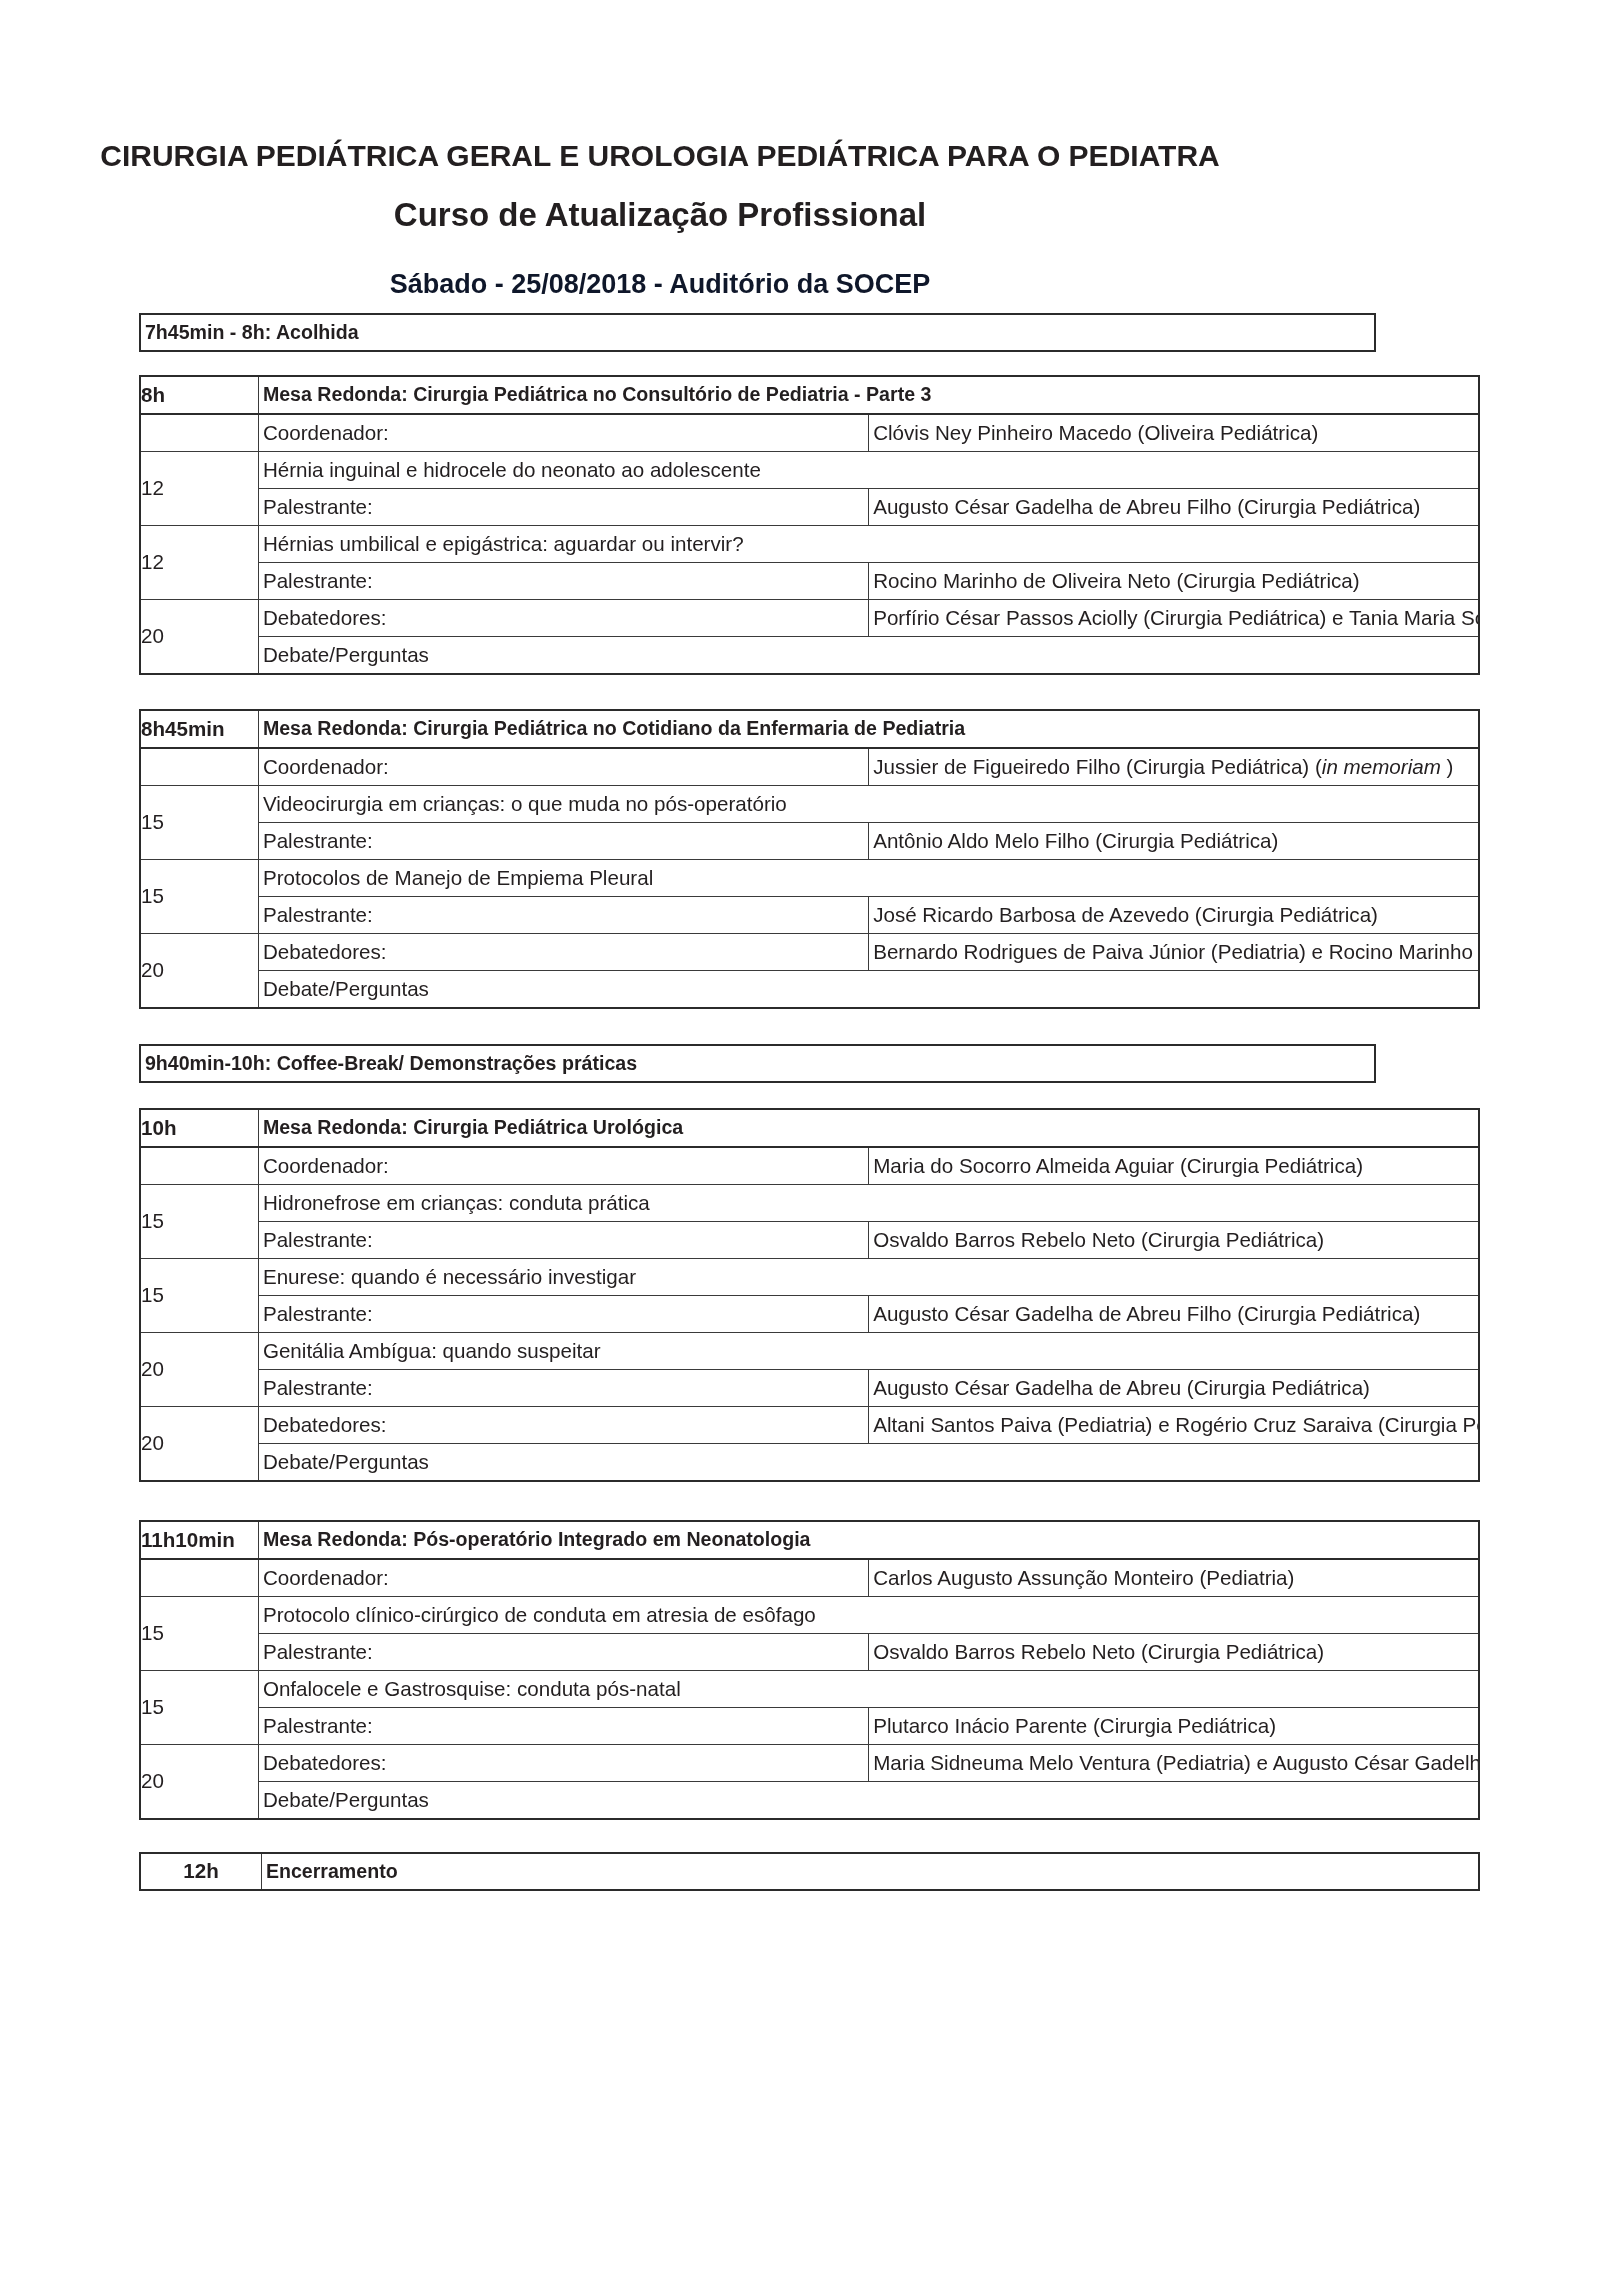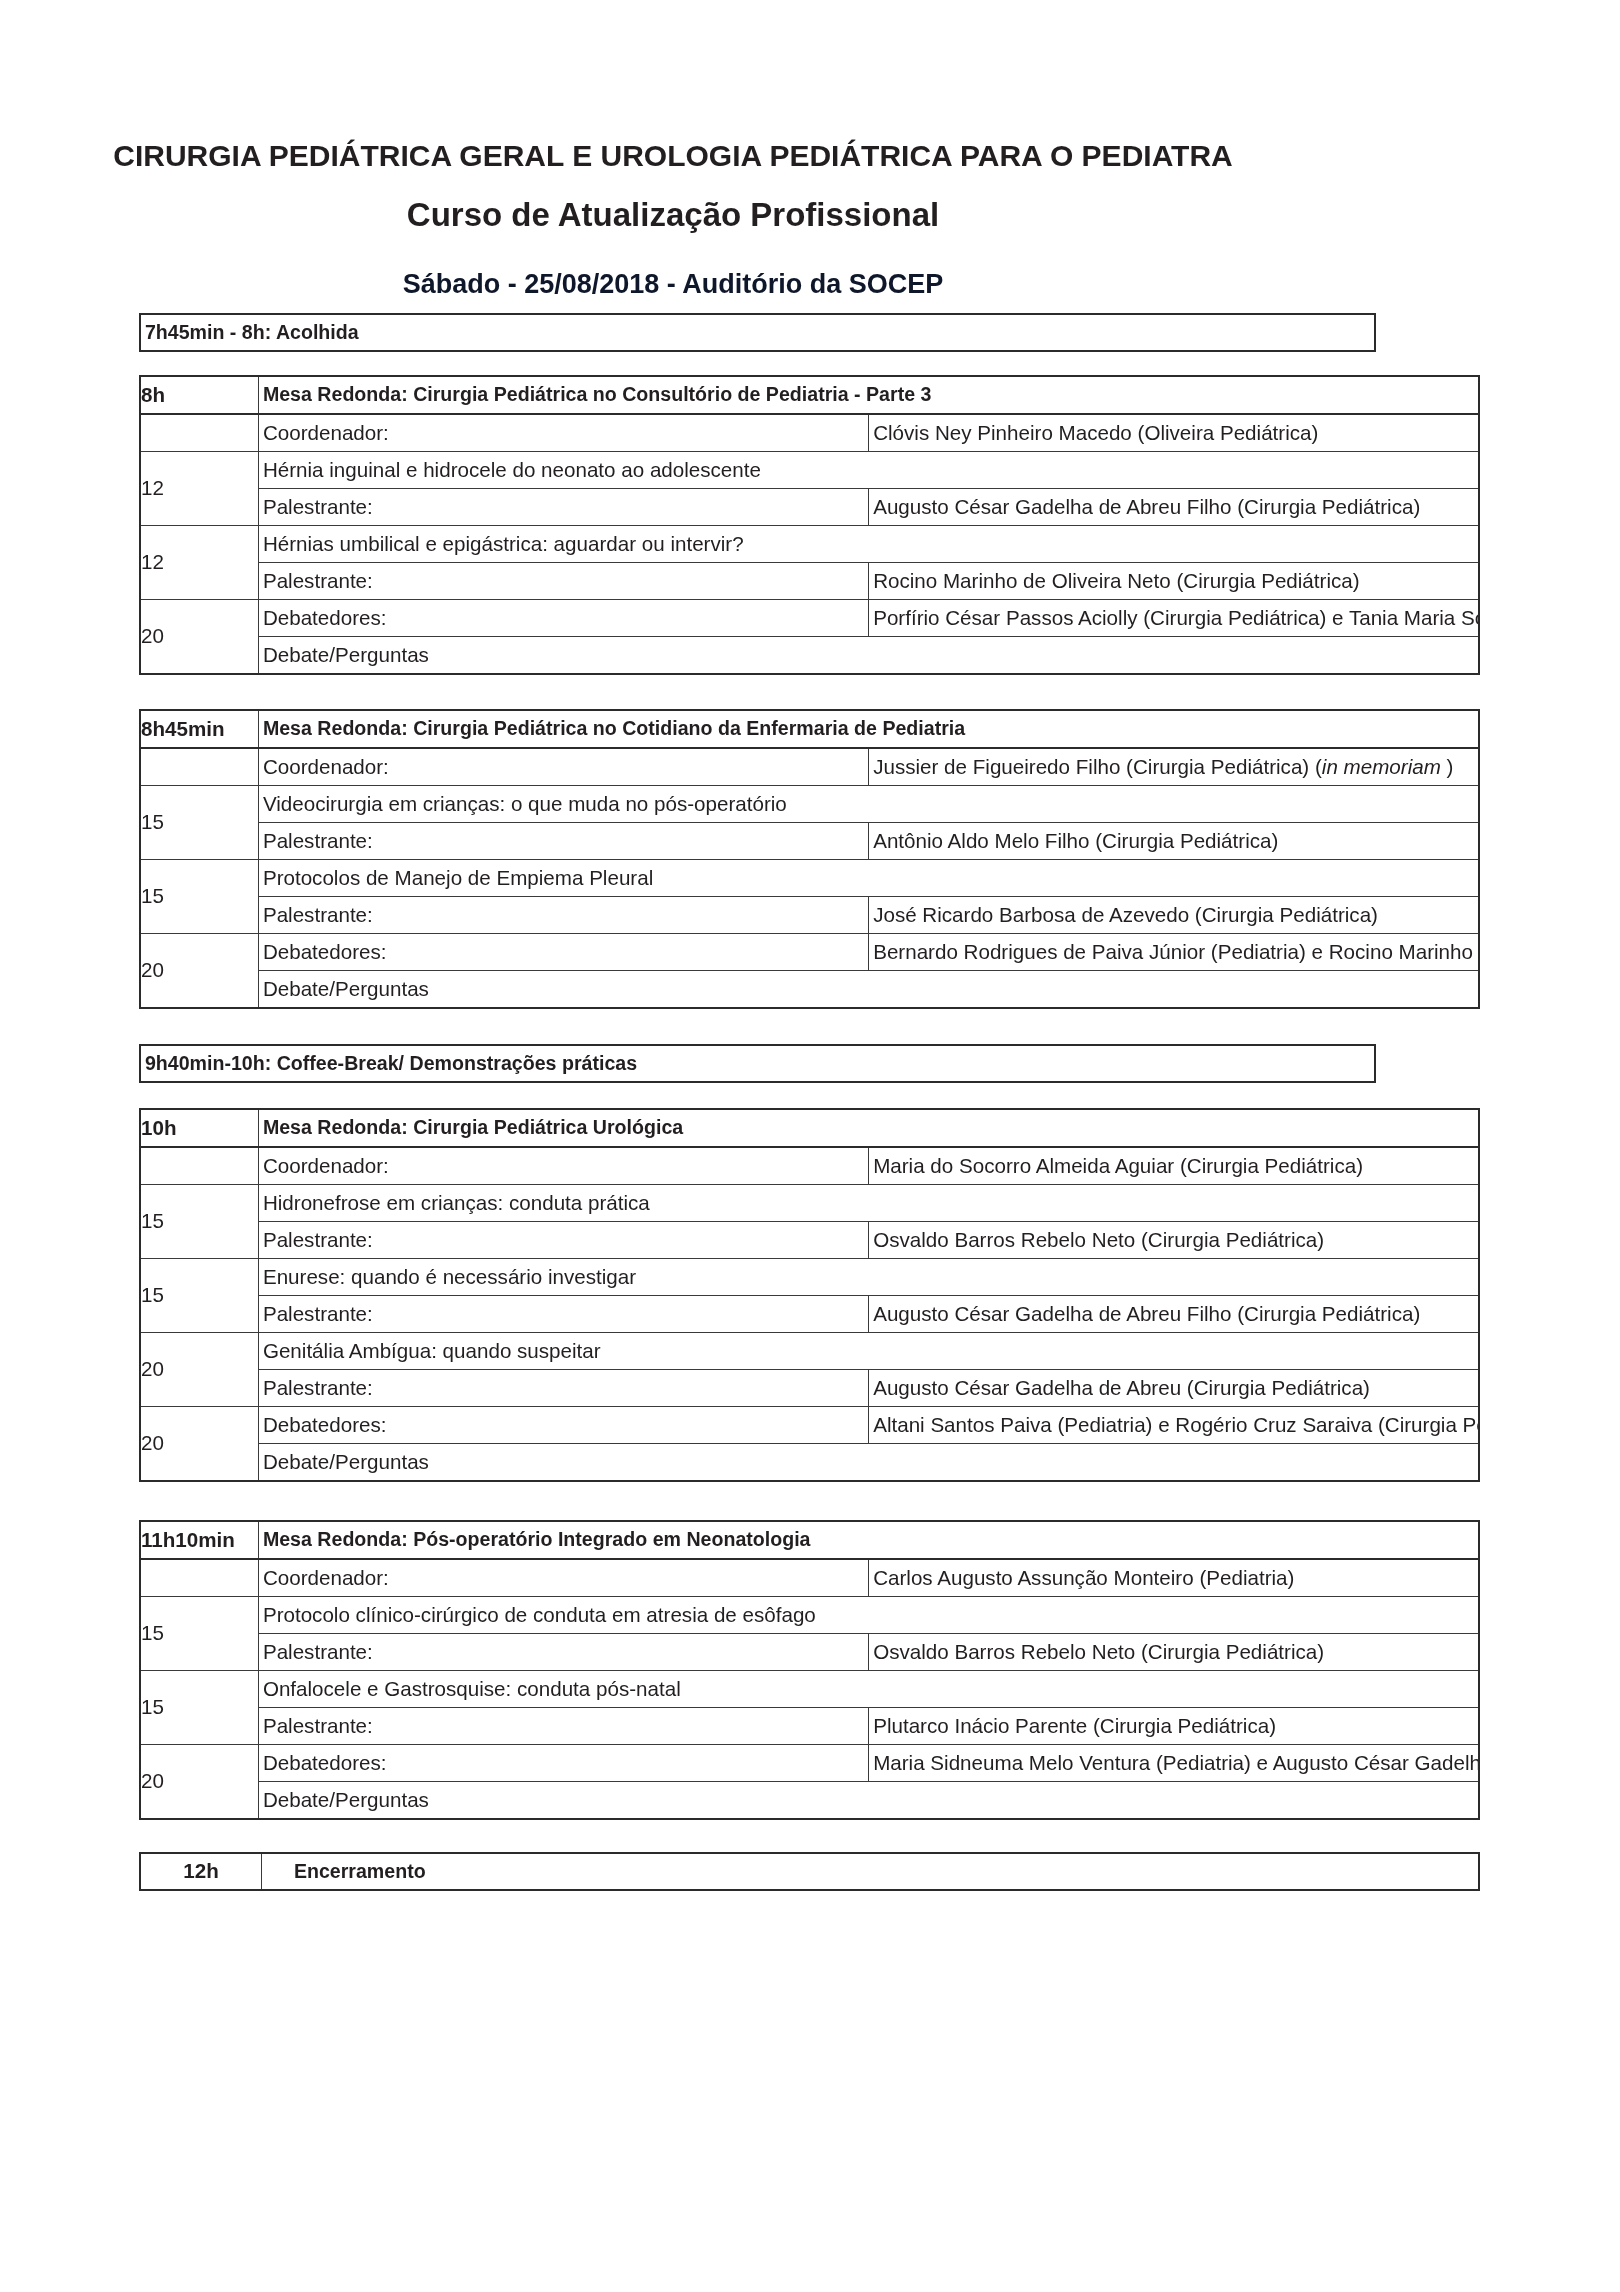--- a/index.html
+++ b/index.html
@@ -2,21 +2,21 @@
 <html><head>
 <meta charset="utf-8">
 <style>
   html, body { margin: 0; padding: 0; background: #ffffff; }
   body {
     width: 1620px; height: 2293px; position: relative; overflow: hidden;
     font-family: "Liberation Sans", sans-serif; color: #231f20;
   }
   .title {
     position: absolute; left: 0; width: 1320px; text-align: center;
-    font-weight: bold; white-space: nowrap; margin-left: 13px;
+    font-weight: bold; white-space: nowrap;
   }
   .t1 { top: 139px; font-size: 30px; }
   .t2 { top: 196px; font-size: 33px; }
   .t3 { top: 269px; font-size: 27px; color: #0f172a; }
 
   .box {
     position: absolute; left: 139px; width: 1237px;
     border: 2px solid #2b2b2b; box-sizing: border-box;
   }
   .banner {
@@ -211,17 +211,17 @@
     <td class="time" rowspan="2">20</td>
     <td class="lbl">Debatedores:</td>
     <td>Maria Sidneuma Melo Ventura (Pediatria) e Augusto César Gadelha de Abreu (Cirurgia Pediátrica)</td>
   </tr>
   <tr>
     <td colspan="2">Debate/Perguntas</td>
   </tr>
 </tbody>
   </table>
 
-<div class="endbox" style="top:1852px;gap:28px;">
+<div class="endbox" style="top:1852px;">
   <div class="time">12h</div>
   <div class="txt">Encerramento</div>
 </div>
 
 
 </body></html>

